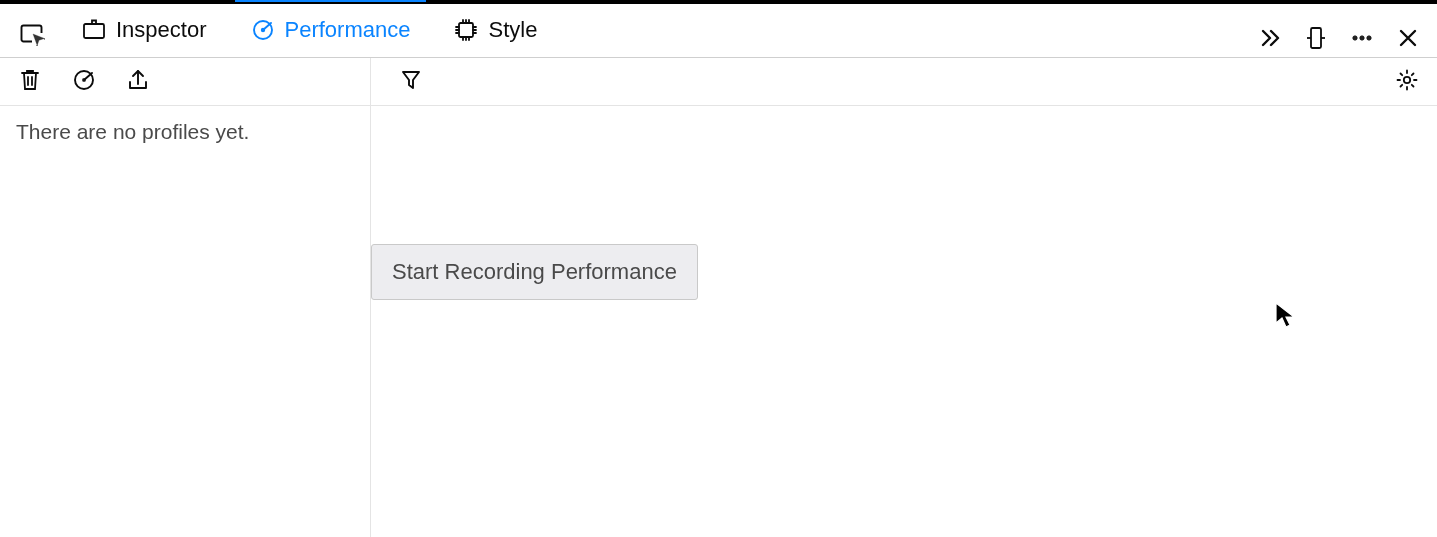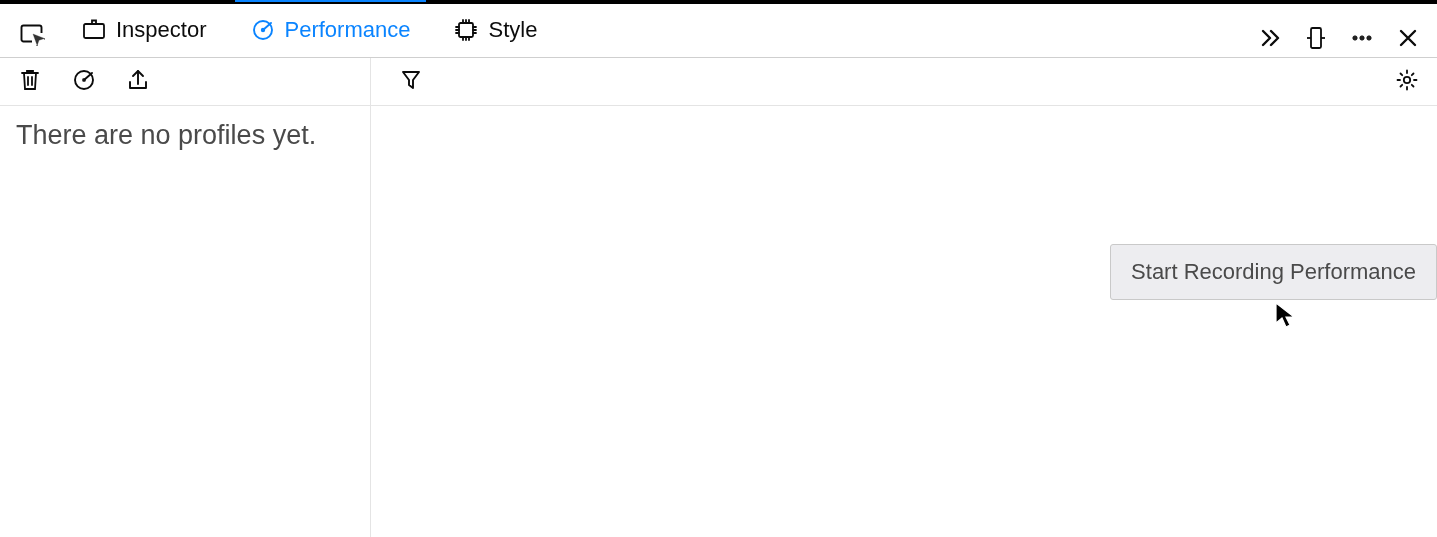--- a/index.html
+++ b/index.html
@@ -101,29 +101,29 @@
     flex: 1 1 auto;
     display: flex;
     min-height: 0;
   }
   .sidebar {
     width: 371px;
     border-right: 1px solid #e4e4e4;
     padding: 14px 16px;
   }
   .sidebar .empty-msg {
-    font-size: 27px;
+    font-size: 21px;
     color: #4a4a4a;
   }
   .main {
     flex: 1 1 auto;
     position: relative;
     display: flex;
     align-items: center;
-    justify-content: flex-end;
+    justify-content: flex-start;
   }
   .record-btn {
     margin-top: -100px;
     background: #ededf0;
     border: 1px solid #c9c9c9;
     border-radius: 3px;
     padding: 14px 20px;
     font-size: 22px;
     color: #4a4a4a;
     cursor: pointer;

